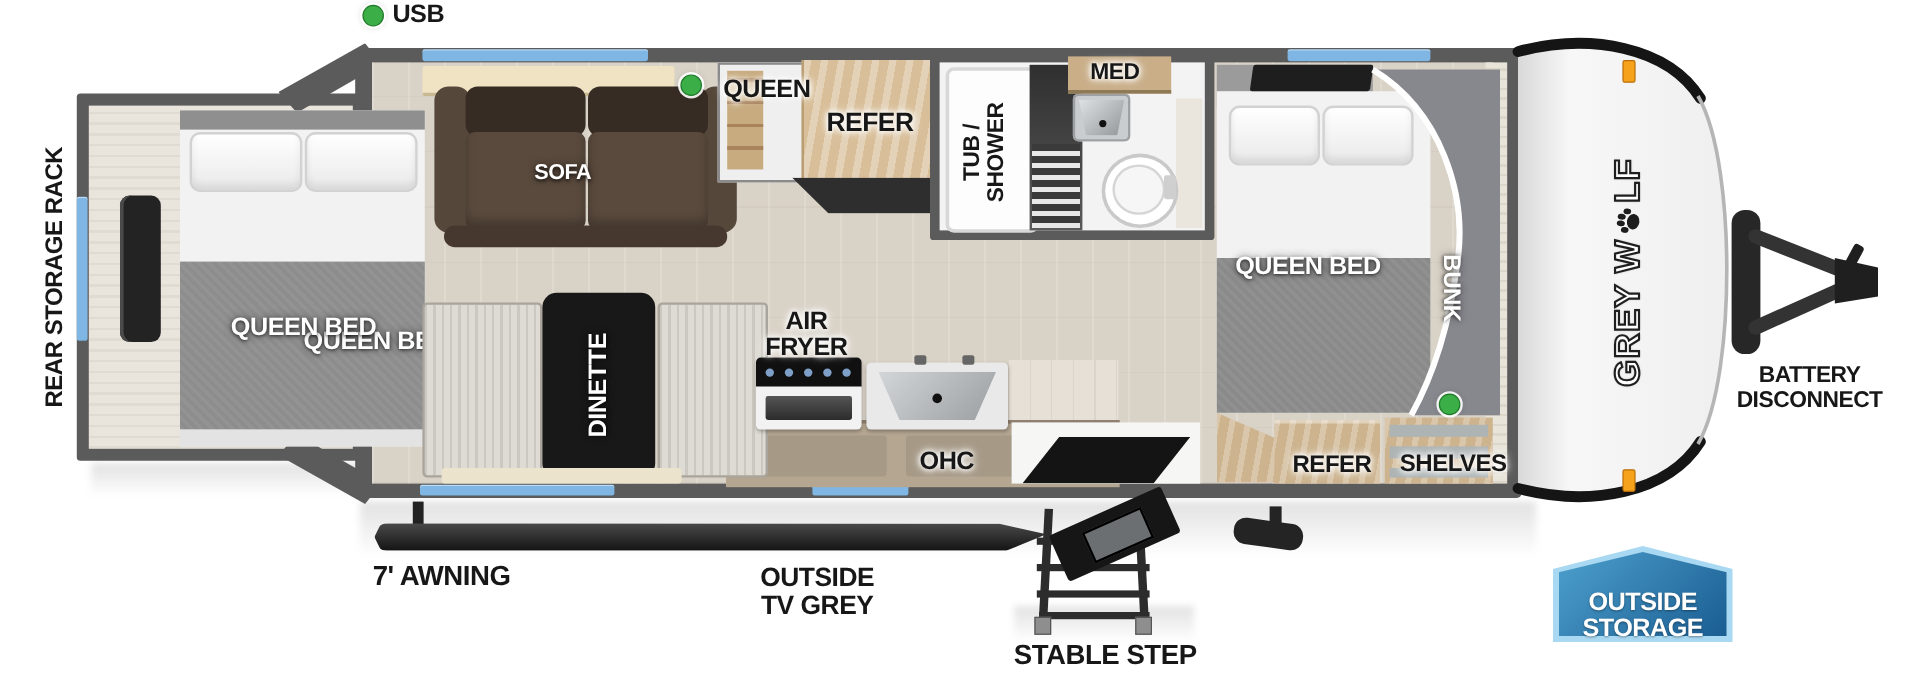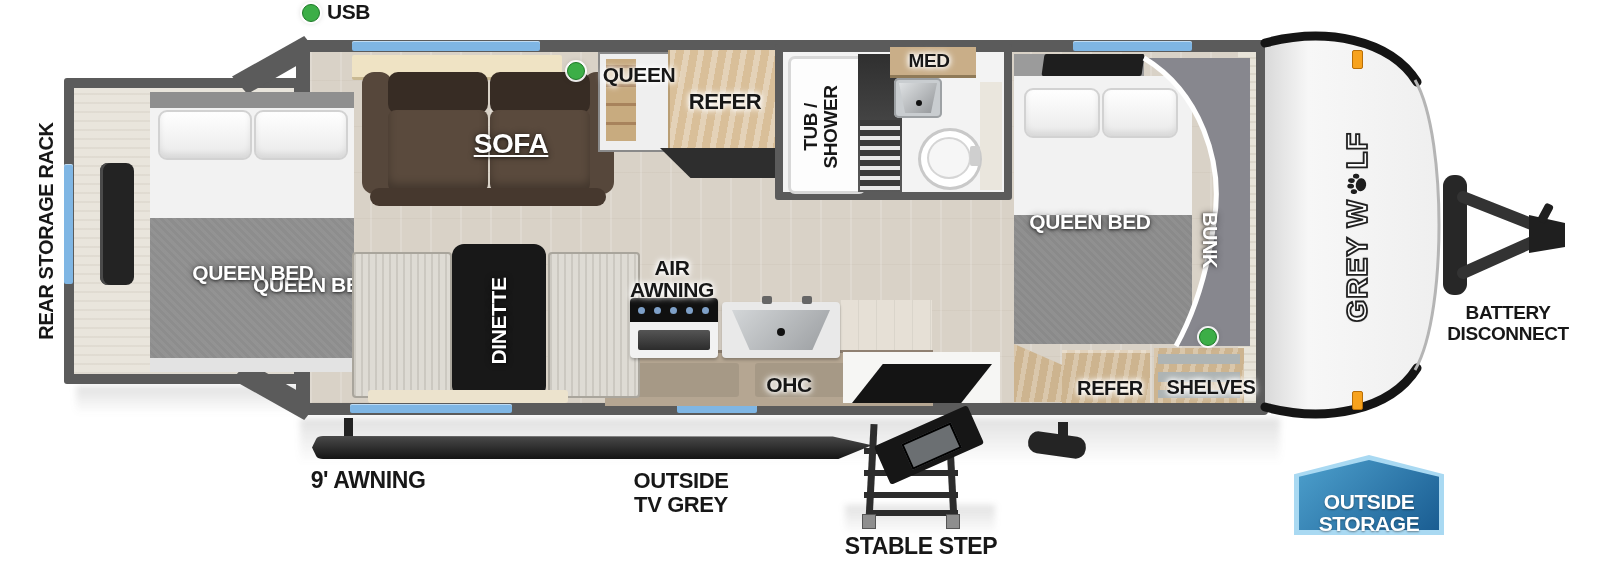--- a/index.html
+++ b/index.html
@@ -69,21 +69,21 @@
   <div class="abs" style="left:352px;top:55px;width:210px;height:22px;background:#efe3c4;border-bottom:3px solid #c9b992;border-radius:2px;z-index:4;"></div>
   <div class="abs" style="left:362px;top:70px;width:252px;height:136px;z-index:4;">
     <div class="abs" style="left:0;top:2px;width:30px;height:122px;background:#56473b;border-radius:12px;"></div>
     <div class="abs" style="left:222px;top:2px;width:30px;height:122px;background:#56473b;border-radius:12px;"></div>
     <div class="abs" style="left:26px;top:2px;width:100px;height:42px;background:#372c24;border-radius:10px;"></div>
     <div class="abs" style="left:128px;top:2px;width:100px;height:42px;background:#372c24;border-radius:10px;"></div>
     <div class="abs" style="left:26px;top:40px;width:100px;height:82px;background:#5a4a3d;border-radius:8px;box-shadow:inset 0 -8px 8px rgba(0,0,0,.25);"></div>
     <div class="abs" style="left:128px;top:40px;width:100px;height:82px;background:#5a4a3d;border-radius:8px;box-shadow:inset 0 -8px 8px rgba(0,0,0,.25);"></div>
     <div class="abs" style="left:8px;top:118px;width:236px;height:18px;background:#46382e;border-radius:9px;"></div>
   </div>
-  <div class="lab lab-c light" style="left:511px;top:144px;font-size:28px;z-index:5;text-decoration:underline;">SOFA</div>
+  <div class="lab lab-c light" style="left:469px;top:144px;font-size:18px;z-index:5;">SOFA</div>
   <div class="abs gdot" style="left:567px;top:62px;z-index:5;"></div>
 
   <div class="abs" style="left:598px;top:52px;width:70px;height:96px;background:#efefef;border:2px solid #8a8a8a;z-index:4;">
     <div class="abs" style="left:6px;top:5px;width:30px;height:82px;background:#c8ab7f;background-image:repeating-linear-gradient(0deg,rgba(0,0,0,0) 0 16px,#a8835c 16px 19px);"></div>
   </div>
   <div class="lab lab-c dark" style="left:639px;top:75px;font-size:21px;z-index:6;">QUEEN</div>
   <div class="abs" style="left:668px;top:50px;width:114px;height:100px;background:#d9bf99;background-image:repeating-linear-gradient(100deg,rgba(255,255,255,.3) 0 6px,rgba(0,0,0,0) 6px 14px);border-left:2px solid #b99e74;z-index:4;"></div>
   <div class="lab lab-c dark" style="left:725px;top:102px;font-size:22px;z-index:6;">REFER</div>
   <div class="abs" style="left:660px;top:148px;width:122px;height:30px;background:#2e2e2e;clip-path:polygon(0 0,100% 0,95% 100%,25% 100%);z-index:4;"></div>
 
@@ -153,21 +153,21 @@
     <div class="abs" style="left:8px;top:32px;width:72px;height:20px;background:linear-gradient(180deg,#555,#2c2c2c);border-radius:2px;"></div>
   </div>
   <div class="abs" style="left:722px;top:302px;width:118px;height:56px;background:#e9e9e9;border-radius:4px;box-shadow:0 2px 3px rgba(0,0,0,.25);z-index:5;">
     <div class="abs" style="left:10px;top:8px;width:98px;height:40px;background:linear-gradient(135deg,#d3d6d8,#9b9ea1);clip-path:polygon(0 0,100% 0,82% 100%,18% 100%);"></div>
     <div class="abs" style="left:55px;top:26px;width:8px;height:8px;border-radius:50%;background:#111;"></div>
     <div class="abs" style="left:40px;top:-6px;width:10px;height:8px;background:#666;border-radius:2px;"></div>
     <div class="abs" style="left:80px;top:-6px;width:10px;height:8px;background:#666;border-radius:2px;"></div>
   </div>
   <div class="lab lab-c dark ctr" style="left:672px;top:279px;font-size:21px;line-height:22px;z-index:6;">
     <div>AIR</div>
-    <div>AWNING</div>
+    <div>FRYER</div>
   </div>
   <div class="lab lab-c dark" style="left:789px;top:385px;font-size:21px;z-index:6;">OHC</div>
 
   <div class="abs" style="left:352px;top:252px;width:96px;height:142px;background:#dedbd4;background-image:repeating-linear-gradient(90deg,rgba(120,115,105,.18) 0 2px,rgba(0,0,0,0) 2px 7px);border:2px solid #a9a59c;border-radius:4px;z-index:4;"></div>
   <div class="abs" style="left:548px;top:252px;width:88px;height:142px;background:#dedbd4;background-image:repeating-linear-gradient(90deg,rgba(120,115,105,.18) 0 2px,rgba(0,0,0,0) 2px 7px);border:2px solid #a9a59c;border-radius:4px;z-index:4;"></div>
   <div class="abs" style="left:452px;top:244px;width:94px;height:154px;background:#181818;border-radius:12px;z-index:5;"></div>
   <div class="lab lab-v light" style="left:499px;top:321px;font-size:21px;z-index:6;">DINETTE</div>
   <div class="abs" style="left:368px;top:390px;width:200px;height:13px;background:#ece3cd;border-radius:3px;z-index:5;"></div>
 
   <div class="abs" style="left:843px;top:352px;width:157px;height:51px;background:#f6f6f4;z-index:4;"></div>
@@ -218,21 +218,21 @@
   <svg class="abs" style="left:1425px;top:165px;z-index:3;" width="150" height="140" viewBox="0 0 150 140">
     <rect x="18" y="10" width="24" height="120" rx="11" fill="#272727"></rect>
     <line x1="38" y1="32" x2="114" y2="62" stroke="#333" stroke-width="12" stroke-linecap="round"></line>
     <line x1="38" y1="108" x2="114" y2="74" stroke="#333" stroke-width="12" stroke-linecap="round"></line>
     <path d="M104,50 L140,58 L140,82 L104,88 Z" fill="#1f1f1f"></path>
     <rect x="116" y="38" width="9" height="20" rx="3" fill="#1f1f1f" transform="rotate(28 120 48)"></rect>
   </svg>
 
   <div class="lab lab-v dark" style="left:46px;top:231px;font-size:20px;">REAR STORAGE RACK</div>
   <div class="lab light lab-c" style="left:253px;top:273px;font-size:21px;z-index:6;">QUEEN BED</div>
-  <div class="lab lab-c dark" style="left:368px;top:480px;font-size:23px;">9' AWNING</div>
+  <div class="lab lab-c dark" style="left:368px;top:480px;font-size:23px;">7' AWNING</div>
   <div class="lab lab-c dark ctr" style="left:681px;top:493px;font-size:22px;line-height:24px;">
     <div>OUTSIDE</div>
     <div>TV GREY</div>
   </div>
   <div class="lab lab-c dark ctr" style="left:1508px;top:323px;font-size:19px;line-height:21px;">
     <div>BATTERY</div>
     <div>DISCONNECT</div>
   </div>
   <div class="lab lab-c dark" style="left:921px;top:546px;font-size:23px;">STABLE STEP</div>
 

